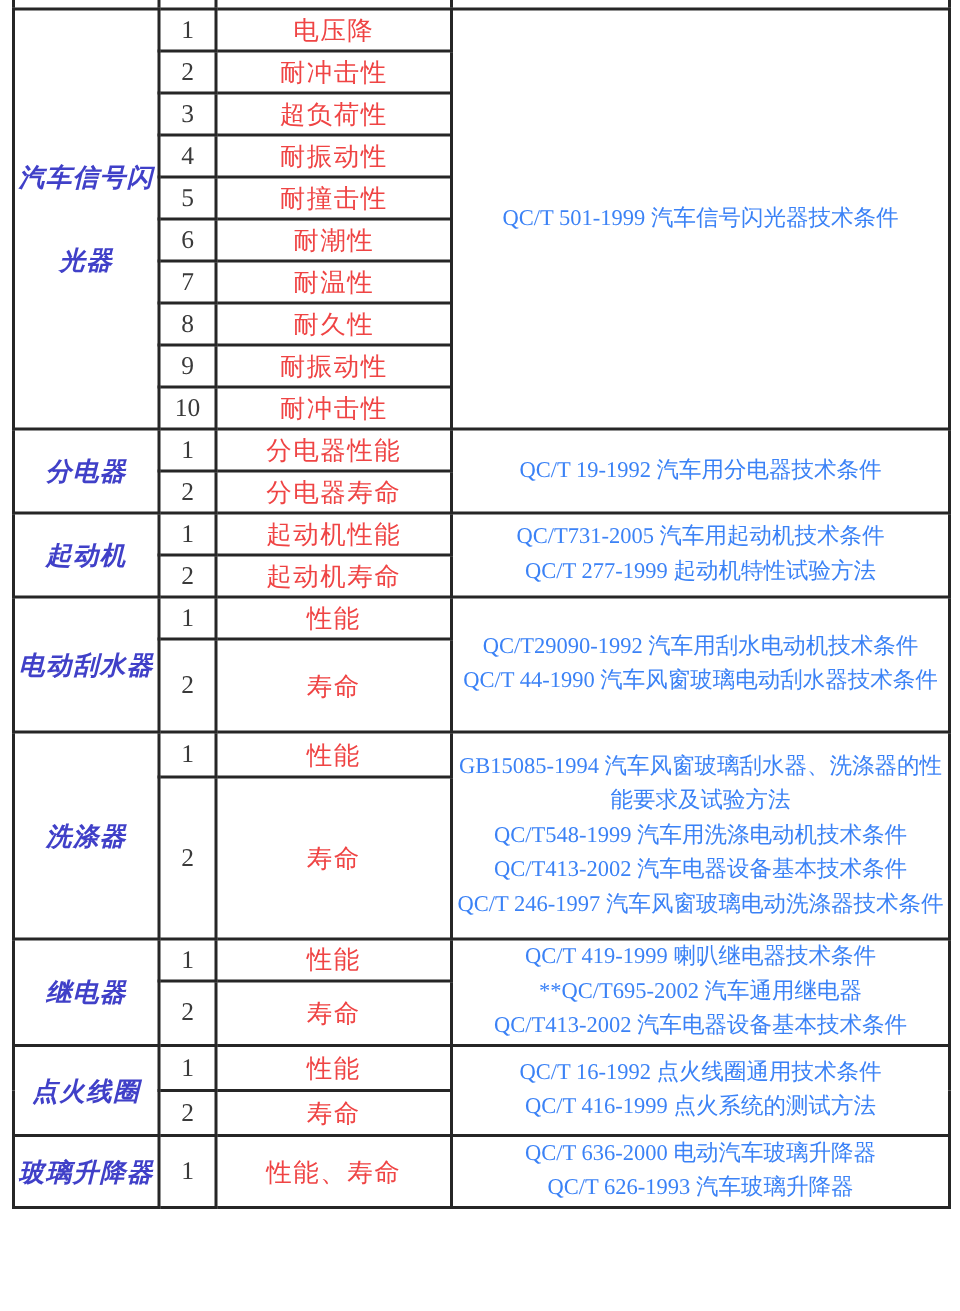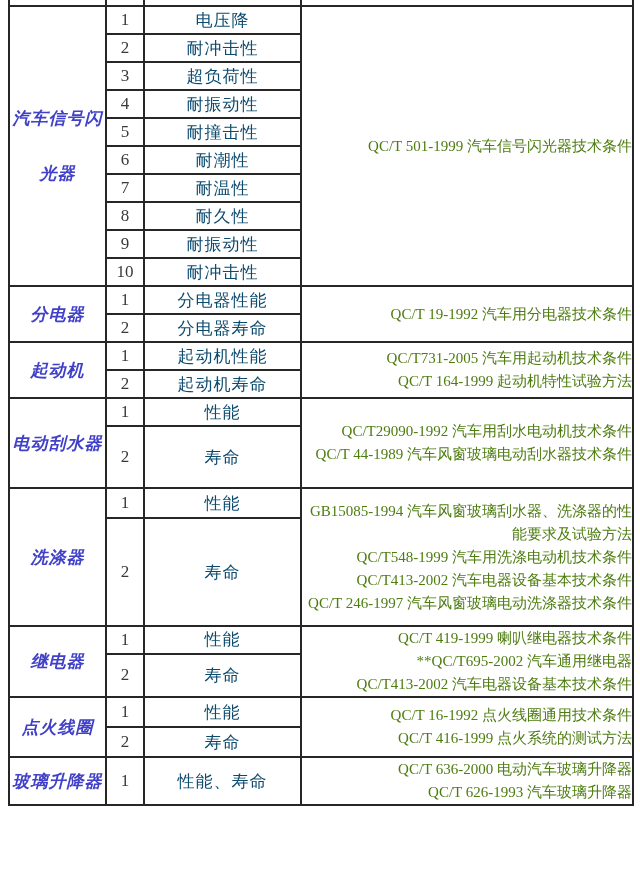--- a/index.html
+++ b/index.html
@@ -56,28 +56,28 @@
   tr.sec-flasher td.cat .cat-line + .cat-line{margin-top:32px;}
 
   td.num{
     text-align:center;
     font-size:17px;
     color:#3a3a3a;
   }
   td.item{
     text-align:center;
     font-size:17px;
-    color:#0c4a6e;
+    color:#ef4444;
     letter-spacing:1px;
   }
   td.stdcell{
-    text-align:right;
+    text-align:center;
     font-size:15px;
     line-height:23px;
-    color:#4d7c0f;
+    color:#3b82f6;
     padding:1px 2px 1px 4px;
   }
   td.stdcell .std-line{min-height:23px;}
 </style>
 </head>
 <body>
 
 <div class="table-wrap">
 
   <div class="partial-row">
@@ -160,37 +160,37 @@
       </tr>
 
       <tr>
         <td class="cat" rowspan="2">
           <div class="cat-line">起动机</div>
         </td>
         <td class="num">1</td>
         <td class="item">起动机性能</td>
         <td class="stdcell" rowspan="2">
           <div class="std-line">QC/T731-2005 汽车用起动机技术条件</div>
-          <div class="std-line">QC/T 164-1999 起动机特性试验方法</div>
+          <div class="std-line">QC/T 277-1999 起动机特性试验方法</div>
         </td>
       </tr>
       <tr>
         <td class="num">2</td>
         <td class="item">起动机寿命</td>
       </tr>
 
       <tr>
         <td class="cat" rowspan="2">
           <div class="cat-line">电动刮水器</div>
         </td>
         <td class="num">1</td>
         <td class="item">性能</td>
         <td class="stdcell" rowspan="2">
           <div class="std-line">QC/T29090-1992 汽车用刮水电动机技术条件</div>
-          <div class="std-line">QC/T 44-1989 汽车风窗玻璃电动刮水器技术条件</div>
+          <div class="std-line">QC/T 44-1990 汽车风窗玻璃电动刮水器技术条件</div>
         </td>
       </tr>
       <tr class="rh62">
         <td class="num">2</td>
         <td class="item">寿命</td>
       </tr>
 
       <tr class="rh30">
         <td class="cat" rowspan="2">
           <div class="cat-line">洗涤器</div>

